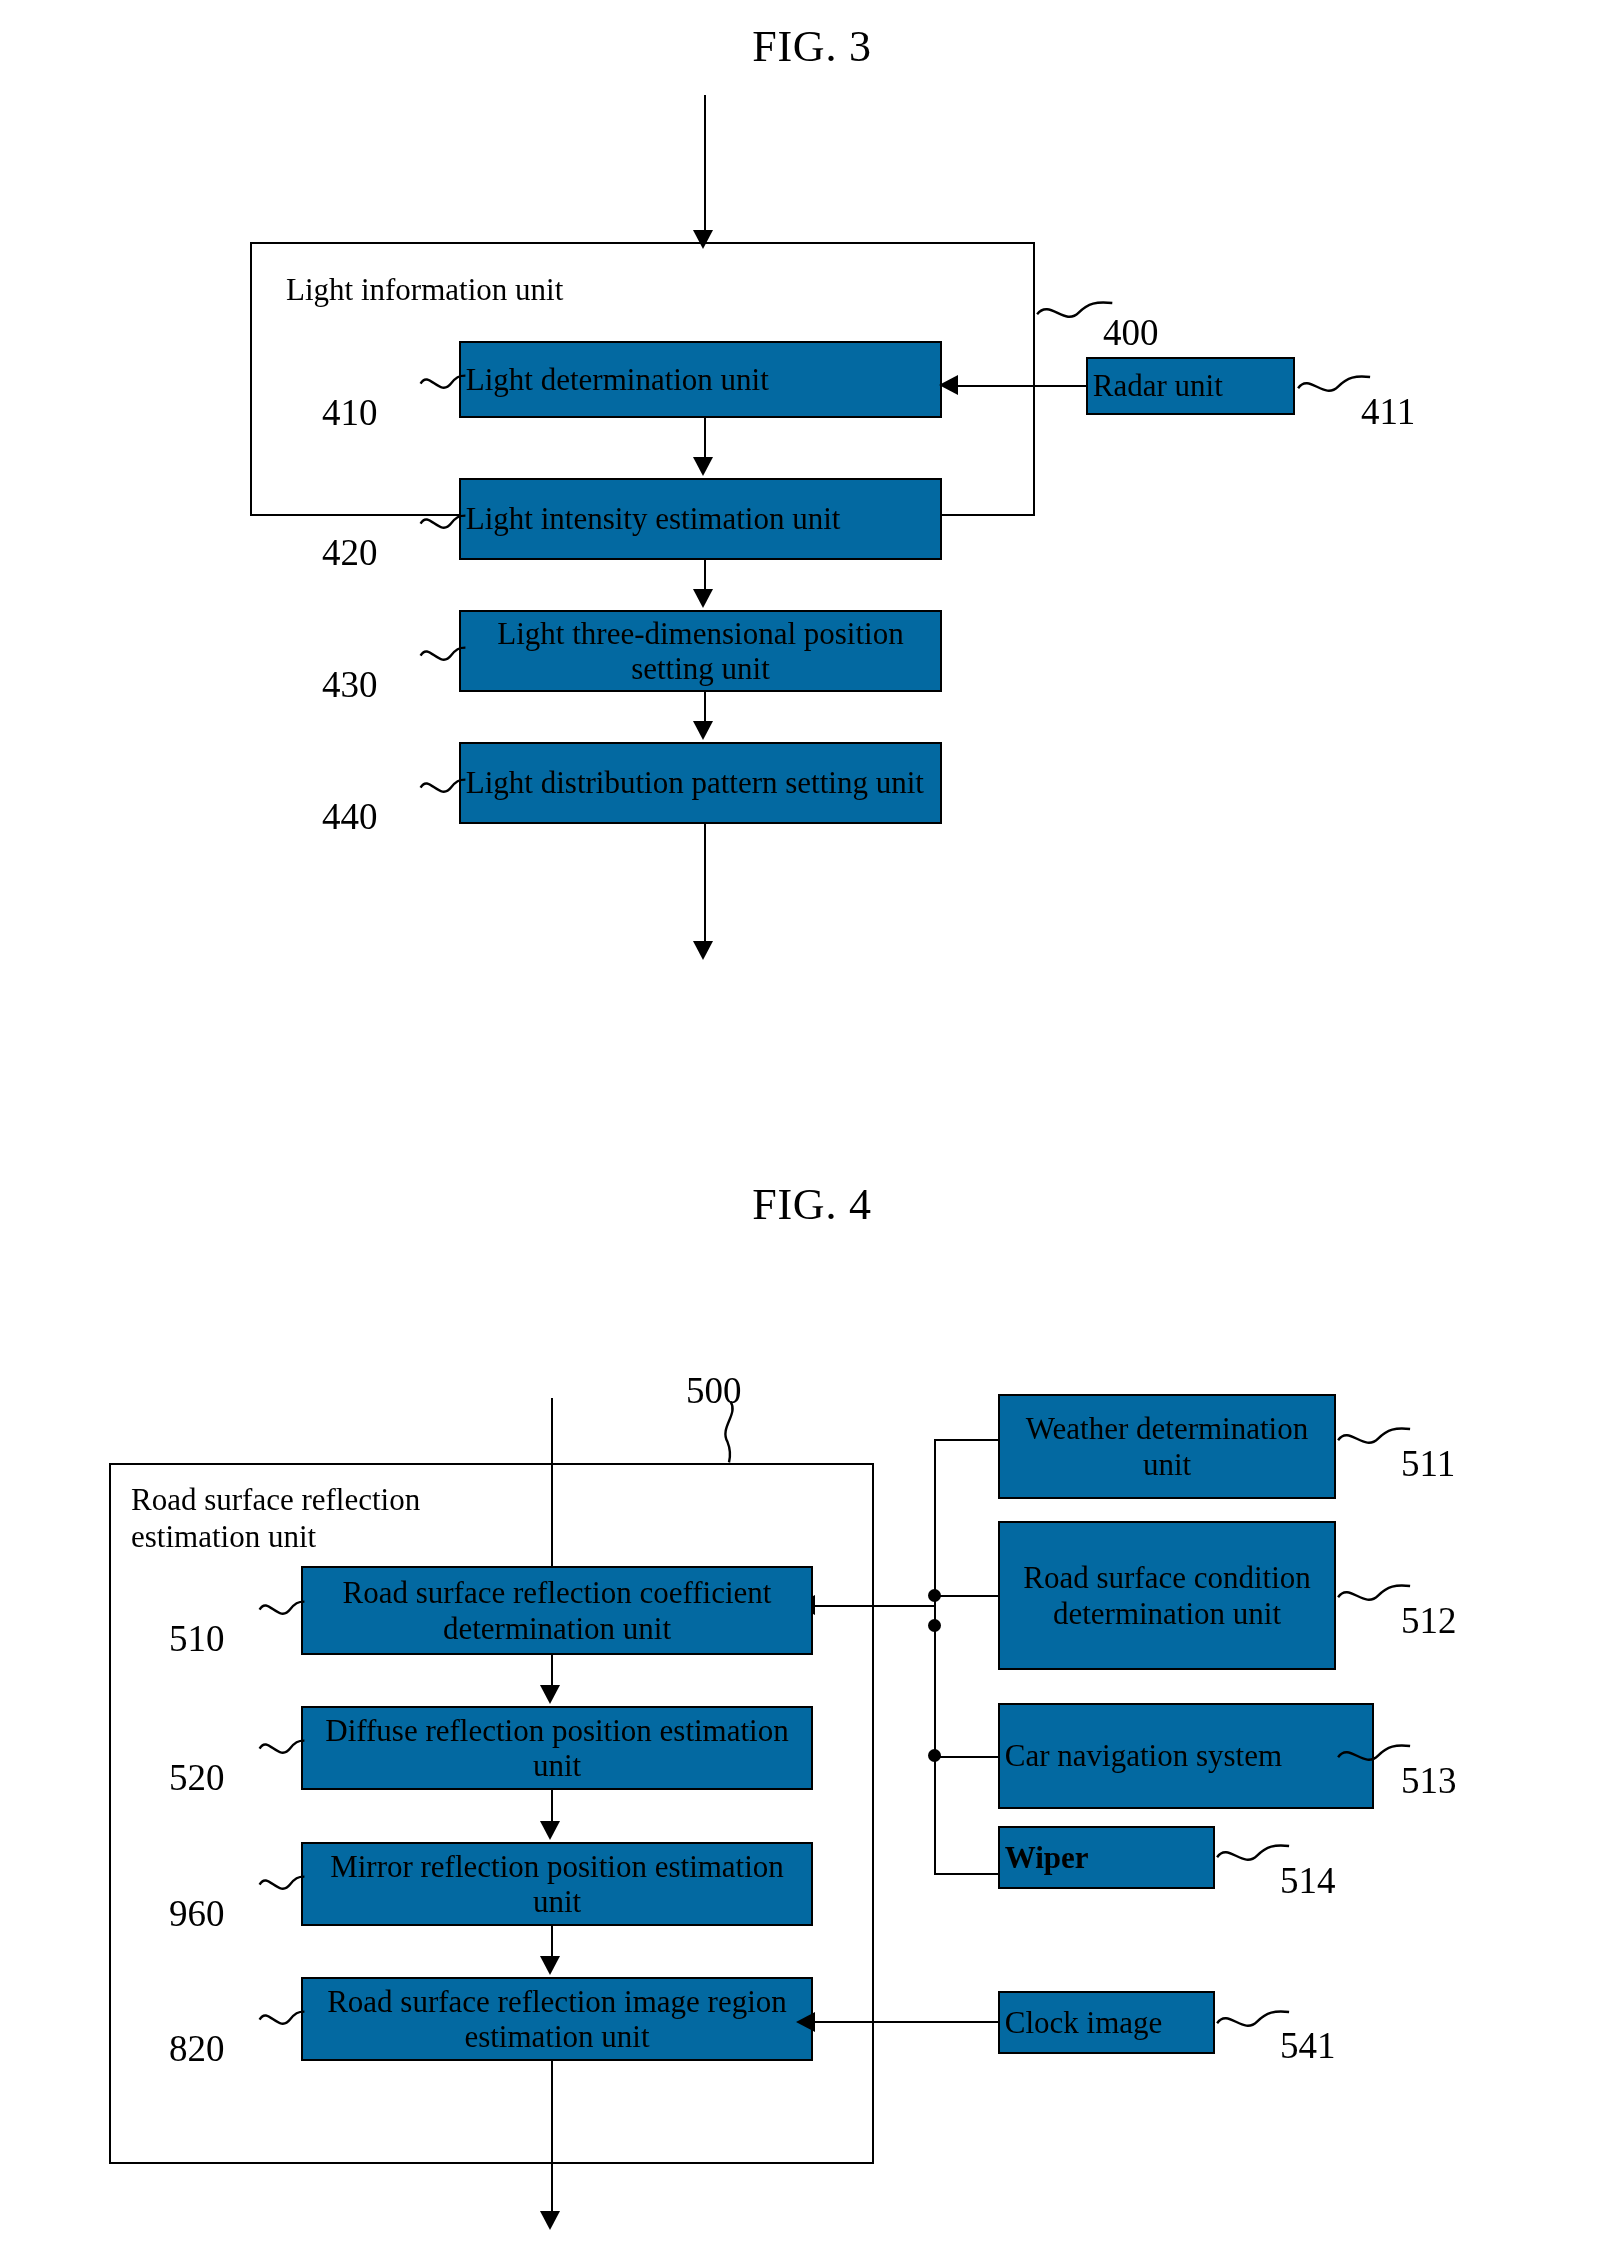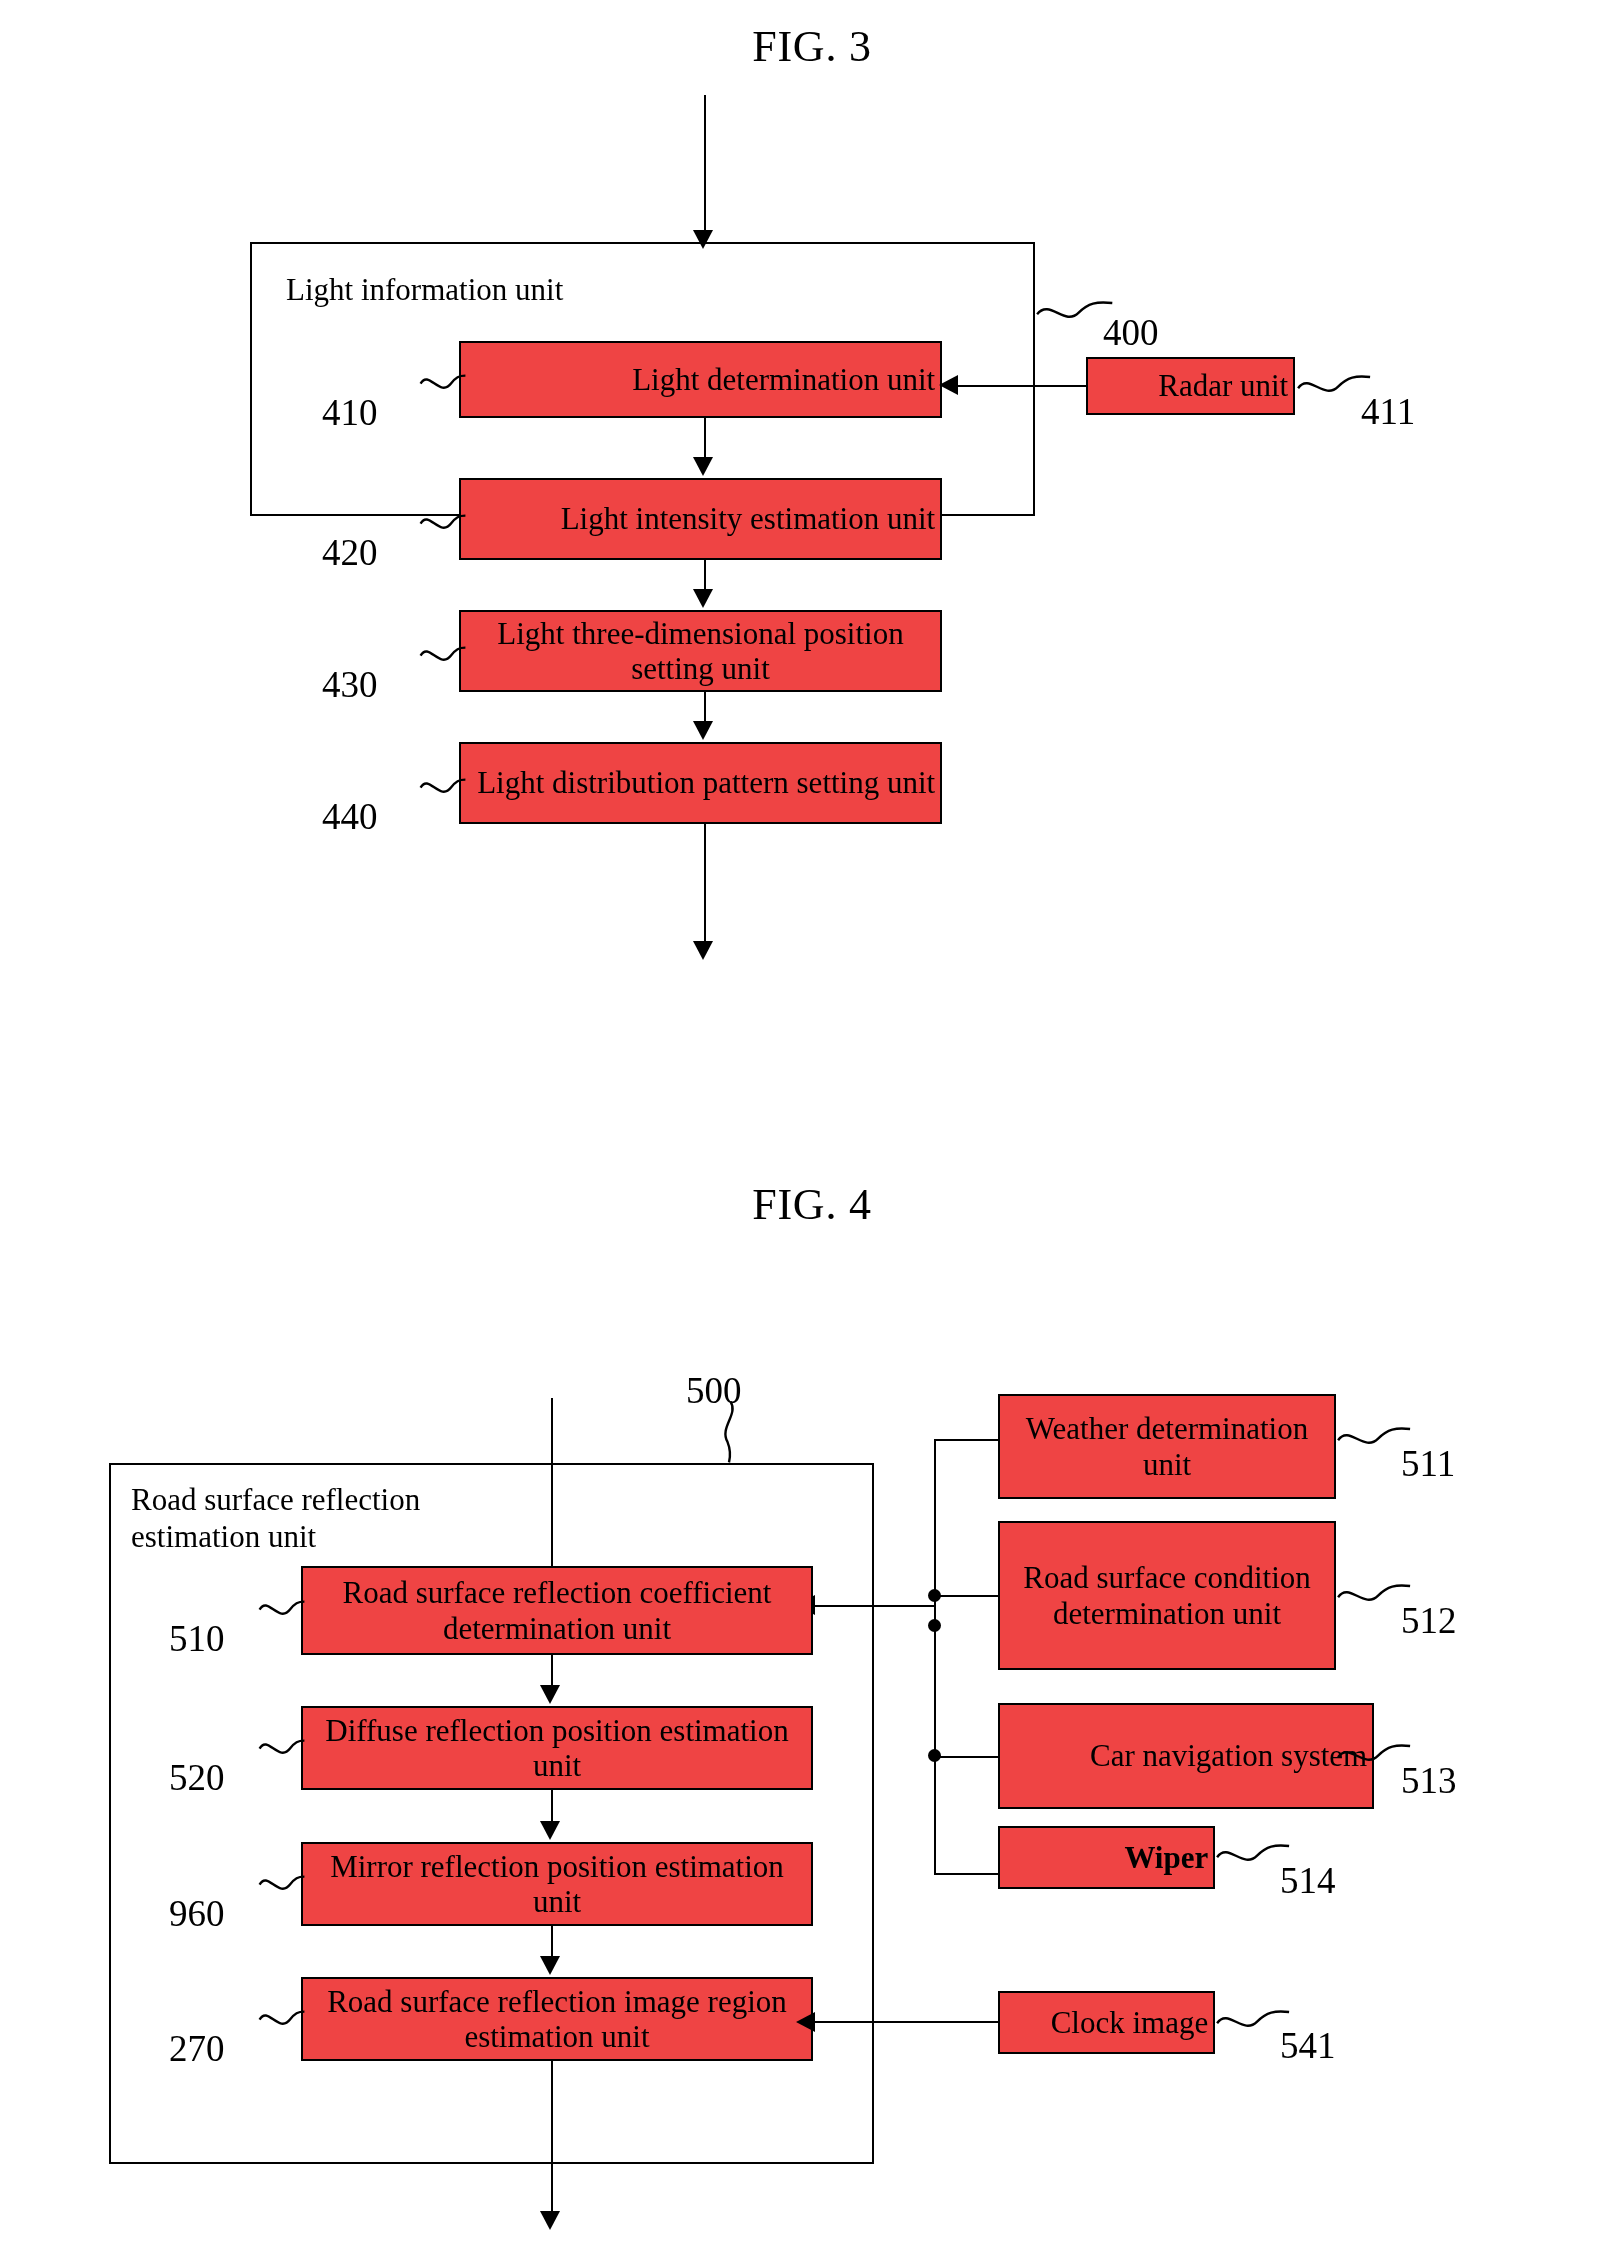--- a/index.html
+++ b/index.html
@@ -22,25 +22,25 @@
     font-size: 44px;
     letter-spacing: 0.8px;
   }
   
   .box {
     position: absolute;
     border: 2.4px solid #000;
     box-sizing: border-box;
     display: flex;
     align-items: center;
-    justify-content: flex-end;
+    justify-content: flex-start;
     text-align: center;
     line-height: 1.14;
     font-size: 31px;
-    background: #ef4444;
+    background: #0369a1;
     padding: 0 4.8px;
   }
   .outer-box {
     position: absolute;
     border: 2.4px solid #000;
     box-sizing: border-box;
     background: transparent;
   }
   .container-label {
     position: absolute;
@@ -278,21 +278,21 @@
     <path d="M2 22 C 12 4, 26 40, 40 22 C 46 14, 50 12, 58 12" fill="none" stroke="#000" stroke-width="3"></path>
   </svg>
 </div>
 
 <div class="vline" style="left:551px; top:1925px; height:34px;"></div>
 <div class="arrow-down" style="left:540px; top:1956px;"></div>
 
 <div class="box" style="left:301px; top:1977px; width:512px; height:84px;">
   <span>Road surface reflection image region estimation unit</span>
 </div>
-<div class="ref" style="left:169px; top:1998px;">270</div>
+<div class="ref" style="left:169px; top:1998px;">820</div>
 <div class="squiggle" style="left:258px; top:2002px;">
   <svg width="48" height="32" viewBox="0 0 60 40">
     <path d="M2 22 C 12 4, 26 40, 40 22 C 46 14, 50 12, 58 12" fill="none" stroke="#000" stroke-width="3"></path>
   </svg>
 </div>
 
 <div class="box" style="left:998px; top:1991px; width:217px; height:63px;">
   <span>Clock image</span>
 </div>
 <div class="hline" style="left:813px; top:2021px; width:185px;"></div>

